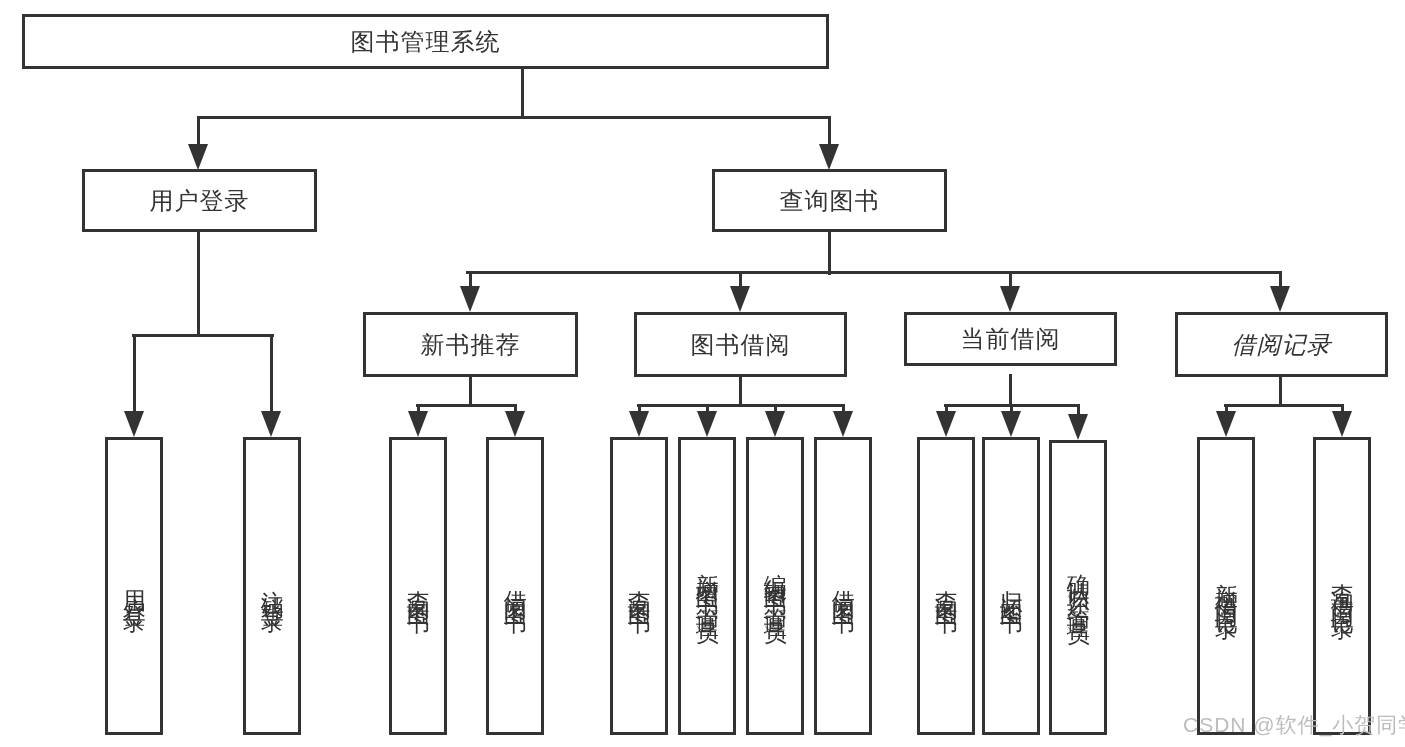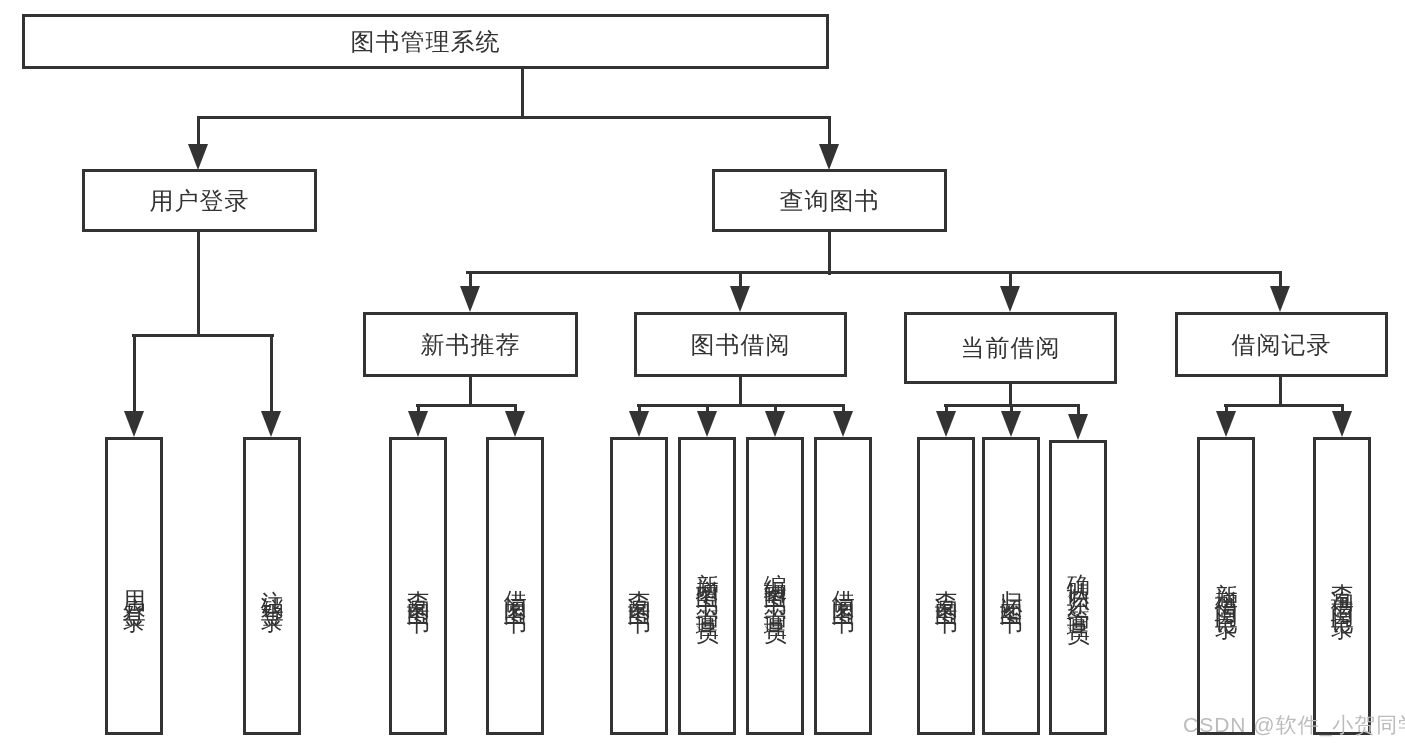--- a/index.html
+++ b/index.html
@@ -67,22 +67,22 @@
 
 <div class="canvas">
 
   <div class="box" style="left:22px;top:14px;width:807px;height:55px;">图书管理系统</div>
 
   <div class="box" style="left:82px;top:169px;width:235px;height:63px;">用户登录</div>
   <div class="box" style="left:712px;top:169px;width:235px;height:63px;">查询图书</div>
 
   <div class="box" style="left:634px;top:312px;width:213px;height:65px;">图书借阅</div>
   <div class="box" style="left:363px;top:312px;width:215px;height:65px;">新书推荐</div>
-  <div class="box" style="left:904px;top:312px;width:213px;height:72px;">当前借阅</div>
-  <div class="box" style="left:1175px;top:312px;width:213px;height:65px;">借阅记录</div>
+  <div class="box" style="left:904px;top:312px;width:213px;height:54px;">当前借阅</div>
+  <div class="box" style="left:1175px;top:312px;width:213px;height:65px;font-style:italic;">借阅记录</div>
 
   <div class="box vbox" style="left:105px;top:437px;width:58px;height:298px;">
     <span class="vtext">用户登录</span>
   </div>
   <div class="box vbox" style="left:243px;top:437px;width:58px;height:298px;">
     <span class="vtext">注销登录</span>
   </div>
 
   <div class="box vbox" style="left:389px;top:437px;width:58px;height:298px;">
     <span class="vtext">查询图书</span>

